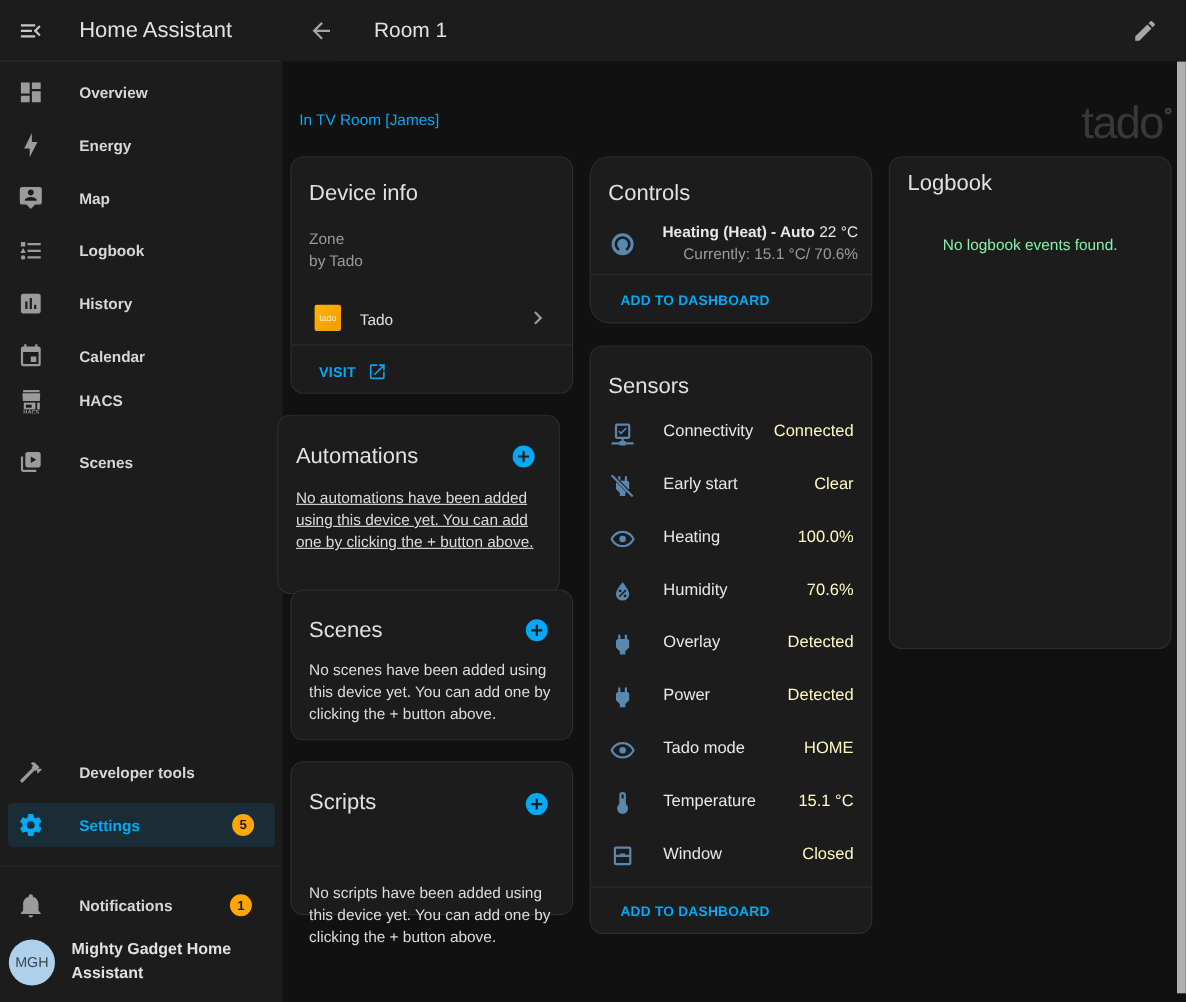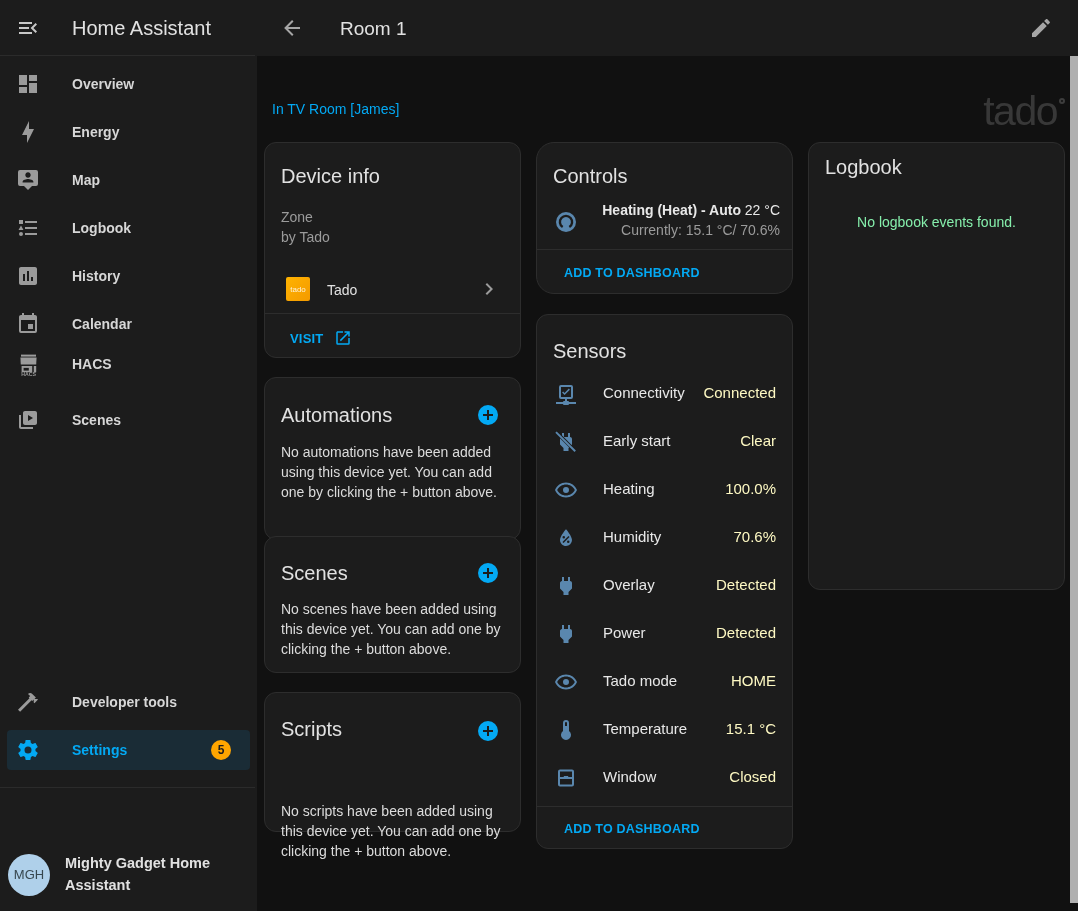--- a/index.html
+++ b/index.html
@@ -163,20 +163,27 @@
     </div>
   <div class="nav sel" style="top:730px">
       <svg class="ic nic">
         <use href="#p-cog"></use>
       </svg>
       <div class="lbl">Settings</div>
       <div class="badge">5</div>
     </div>
 
   <div id="sb-divider"></div>
+  <div class="nav" style="top:799px">
+      <svg class="ic nic">
+        <use href="#p-bell"></use>
+      </svg>
+      <div class="lbl">Notifications</div>
+      <div class="badge">1</div>
+    </div>
 
   <div id="profile">
     <div class="avatar">MGH</div>
     <div class="pname">Mighty Gadget Home Assistant</div>
   </div>
 </div>
 
 <div id="header">
   <svg class="ic abs" style="left:24px;top:16px;color:#a6a6a6">
       <use href="#p-back"></use>
@@ -201,26 +208,26 @@
   <svg class="ic abs" style="left:212px;top:134px;color:#9b9b9b">
       <use href="#p-chevr"></use>
     </svg>
   <div class="divline" style="top:170px;"></div>
   <div class="blue-btn" style="position:absolute;left:25px;top:188px;font-size:13px;">VISIT</div>
   <svg class="abs" style="left:69px;top:186px;width:18px;height:18px;fill:#03a9f4" viewBox="0 0 24 24">
       <use href="#p-openin"></use>
     </svg>
 </div>
 
-<div class="card" style="left:264px;top:377px;width:257px;height:163px;">
+<div class="card" style="left:252px;top:377px;width:257px;height:163px;">
   <h2 style="position:absolute;left:16px;top:21px;">Automations</h2>
   <svg class="ic abs" style="left:211px;top:25px;color:#03a9f4">
       <use href="#p-plusc"></use>
     </svg>
-  <div style="position:absolute;left:16px;top:64px;width:224px;font-size:14px;line-height:20px;color:#dcdcdc;">No automations have been added using this device yet. You can add one by clicking the + button above.</div>
+  <div style="position:absolute;left:16px;top:64px;width:224px;font-size:14px;line-height:20px;color:#dcdcdc;text-decoration:underline;">No automations have been added using this device yet. You can add one by clicking the + button above.</div>
 </div>
 
 <div class="card" style="left:264px;top:536px;width:257px;height:137px;">
   <h2 style="position:absolute;left:16px;top:20px;">Scenes</h2>
   <svg class="ic abs" style="left:211px;top:24px;color:#03a9f4">
       <use href="#p-plusc"></use>
     </svg>
   <div style="position:absolute;left:16px;top:62px;width:224px;font-size:14px;line-height:20px;color:#dcdcdc;">No scenes have been added using this device yet. You can add one by clicking the + button above.</div>
 </div>
 

